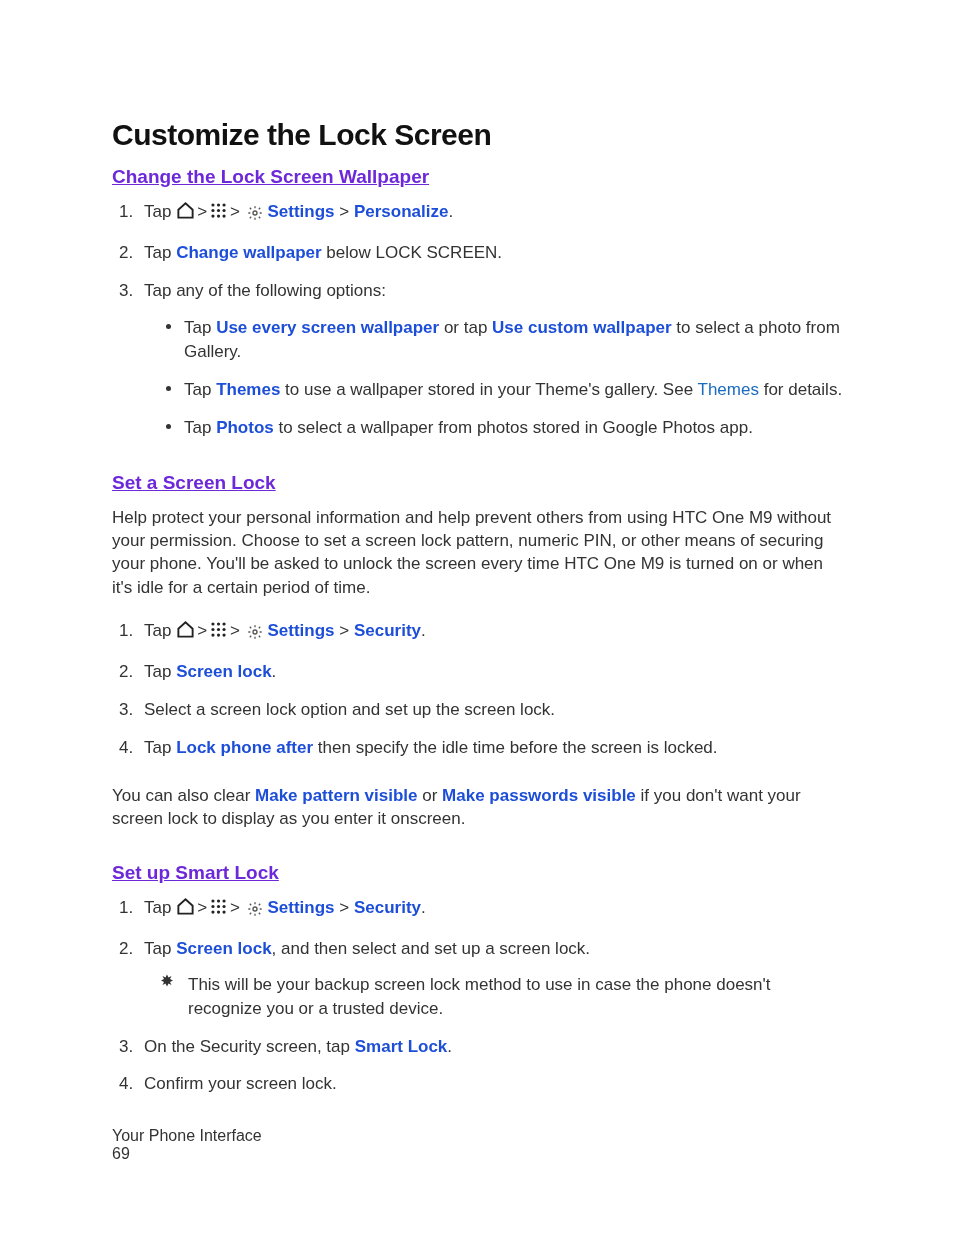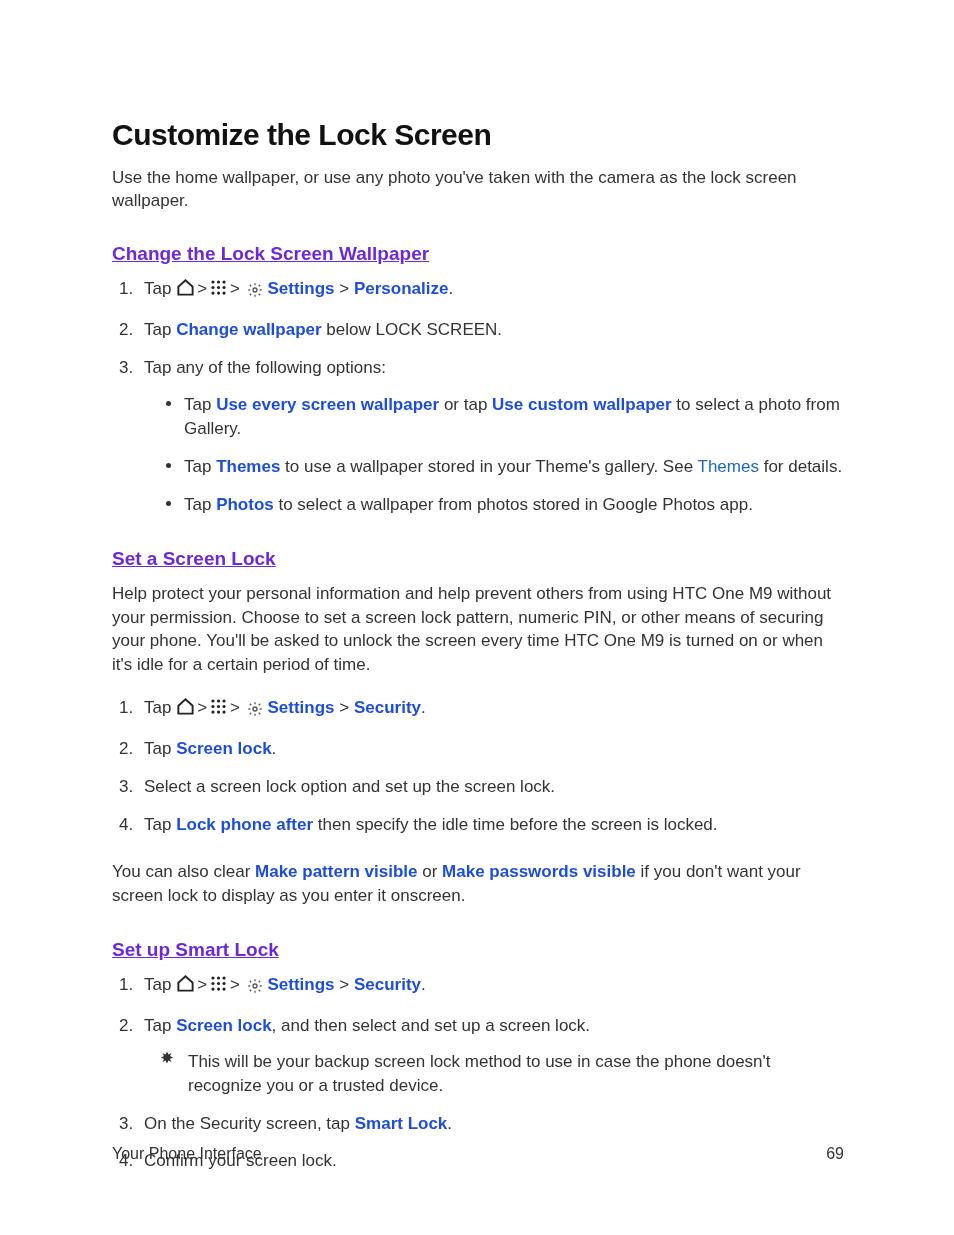--- a/index.html
+++ b/index.html
@@ -100,31 +100,31 @@
   }
   .footer {
     position: absolute;
     left: 112px;
     right: 110px;
     bottom: 72px;
     display: flex;
     justify-content: space-between;
     font-size: 16px;
     color: #333;
+    flex-direction: column;
   }
   .section-block { margin-bottom: 32px; }
 </style>
 </head>
 <body>
 
 <div class="page">
 
   <h1 class="title">Customize the Lock Screen</h1>
 
-  <p class="intro">Use the home wallpaper, or use any photo you've taken with the camera as the lock screen wallpaper.</p>
 
   <div class="section-block">
     <h2 class="section">Change the Lock Screen Wallpaper</h2>
     <ol class="steps">
       <li>
         <span>Tap </span><span class="icon home"><svg viewBox="0 0 24 24" fill="none" stroke="#222" stroke-width="2.4">
               <path d="M3 11 L12 3 L21 11 V21 H3 Z"></path>
             </svg></span><span class="gt">&gt;</span><span class="icon apps"><svg viewBox="0 0 24 24" fill="#222">
               <circle cx="5" cy="5" r="2"></circle>
               <circle cx="12" cy="5" r="2"></circle>

